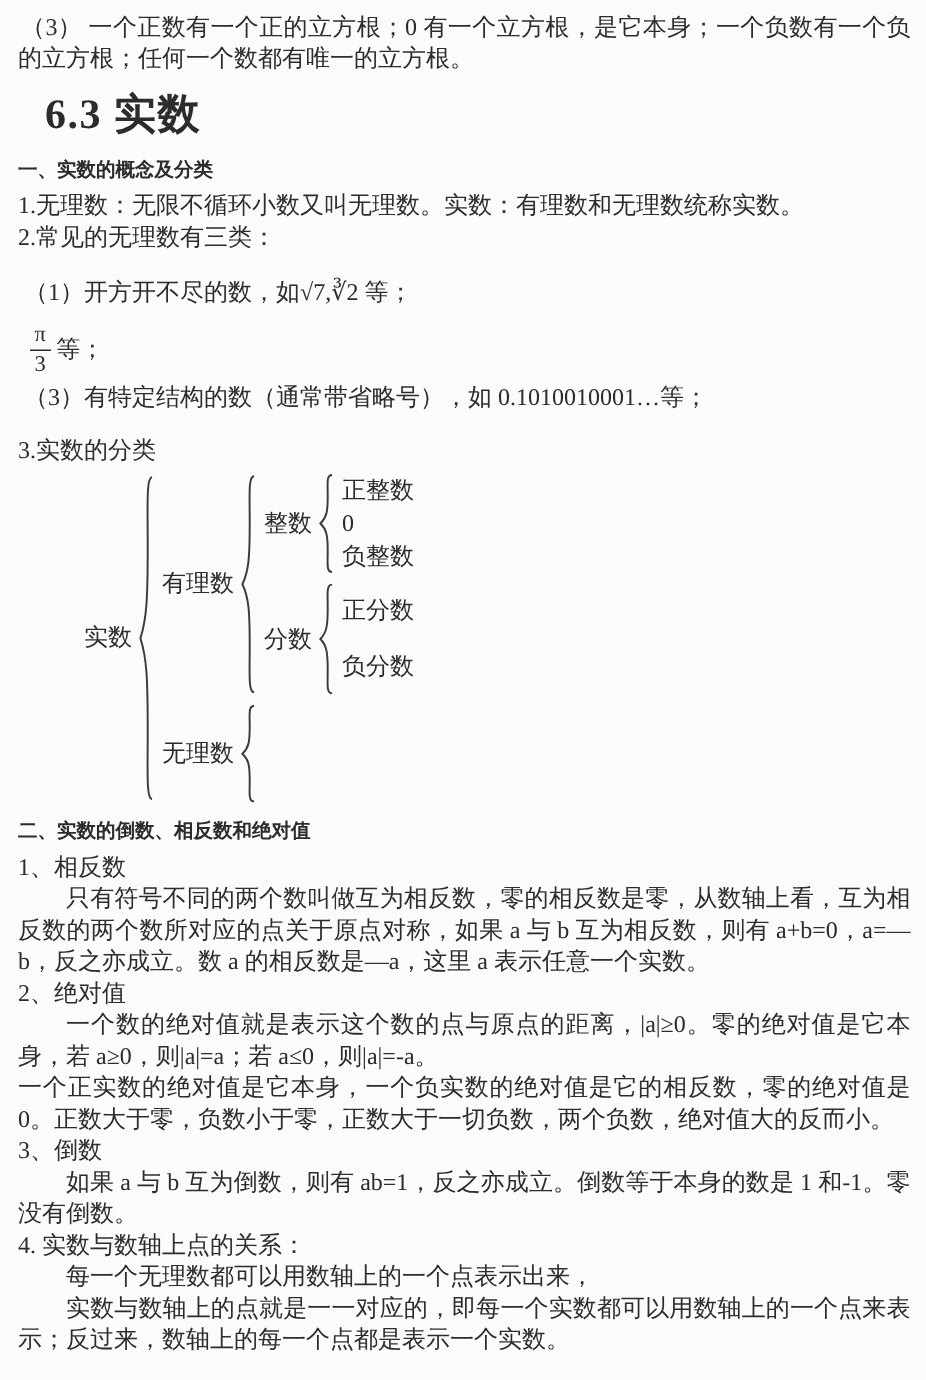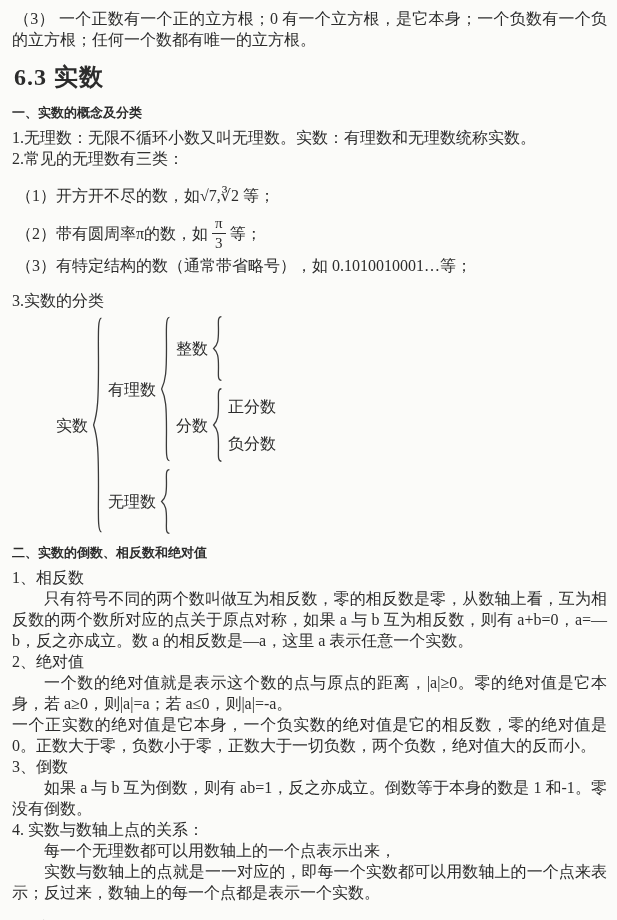--- a/index.html
+++ b/index.html
@@ -9,22 +9,22 @@
     color:#2c2c2c;
     font-family:"Liberation Serif","DejaVu Serif",serif;
     font-size:16px;
     line-height:21px;
     padding:8px 10px 0 12px;
     overflow:hidden;
   }
   .line { text-align:justify; }
   .indent2 { text-indent:2em; }
   .chapter {
-    font-size:24px; font-weight:bold; line-height:26px;
-    margin:14px 0 12px 2px; letter-spacing:1px;
+    font-size:28px; font-weight:bold; line-height:26px;
+    margin:14px 0 12px 18px; letter-spacing:1px;
   }
   .shead { font-weight:bold; font-size:13px; line-height:22px; margin:7px 0 3px; }
   .s3head { margin-top:13px; }
   .num-item { margin:16px 0 9px 4px; }
   .num-item-tight { margin:2px 0 14px 4px; }
   .flex-line { display:flex; align-items:center; }
   .pi-item { margin:3px 0 3px 4px; }
   .frac {
     display:inline-flex; flex-direction:column; align-items:center;
     line-height:17px; margin:0 4px; font-size:15px;
@@ -49,21 +49,20 @@
 
 <p class="line" style="text-indent:2px">（3） 一个正数有一个正的立方根；0 有一个立方根，是它本身；一个负数有一个负的立方根；任何一个数都有唯一的立方根。</p>
 
 <h1 class="chapter">6.3 实数</h1>
 
 <h2 class="shead">一、实数的概念及分类</h2>
 <p class="line">1.无理数：无限不循环小数又叫无理数。实数：有理数和无理数统称实数。</p>
 <p class="line">2.常见的无理数有三类：</p>
 <p class="num-item">（1）开方开不尽的数，如√7,∛2 等；</p>
 <div class="flex-line pi-item">
-  <span>（2）带有圆周率π的数，如</span>
   <span class="frac">
     <span class="fnum">π</span>
     <span class="fden">3</span>
   </span>
   <span>等；</span>
 </div>
 <p class="num-item-tight">（3）有特定结构的数（通常带省略号），如 0.1010010001…等；</p>
 <p class="line">3.实数的分类</p>
 
 <div class="tree">
@@ -83,20 +82,25 @@
             </svg>
         </span>
         <div class="tkids groups">
           <div class="tn">
             <span class="tlabel">整数</span>
             <span class="tbrace">
               <svg viewBox="0 0 20 100" preserveAspectRatio="none">
                   <path d="M16 1 C10 1 11.5 9 11.5 22 C11.5 38 10.5 44 4 50 C10.5 56 11.5 62 11.5 78 C11.5 91 10 99 16 99" fill="none" stroke="#3a3a3a" stroke-width="1.3" vector-effect="non-scaling-stroke"></path>
                 </svg>
             </span>
+            <div class="tkids tight">
+              <div class="tleaf">正整数</div>
+              <div class="tleaf">0</div>
+              <div class="tleaf">负整数</div>
+            </div>
           </div>
           <div class="tn">
             <span class="tlabel">分数</span>
             <span class="tbrace">
               <svg viewBox="0 0 20 100" preserveAspectRatio="none">
                   <path d="M16 1 C10 1 11.5 9 11.5 22 C11.5 38 10.5 44 4 50 C10.5 56 11.5 62 11.5 78 C11.5 91 10 99 16 99" fill="none" stroke="#3a3a3a" stroke-width="1.3" vector-effect="non-scaling-stroke"></path>
                 </svg>
             </span>
             <div class="tkids wide">
               <div class="tleaf">正分数</div>

